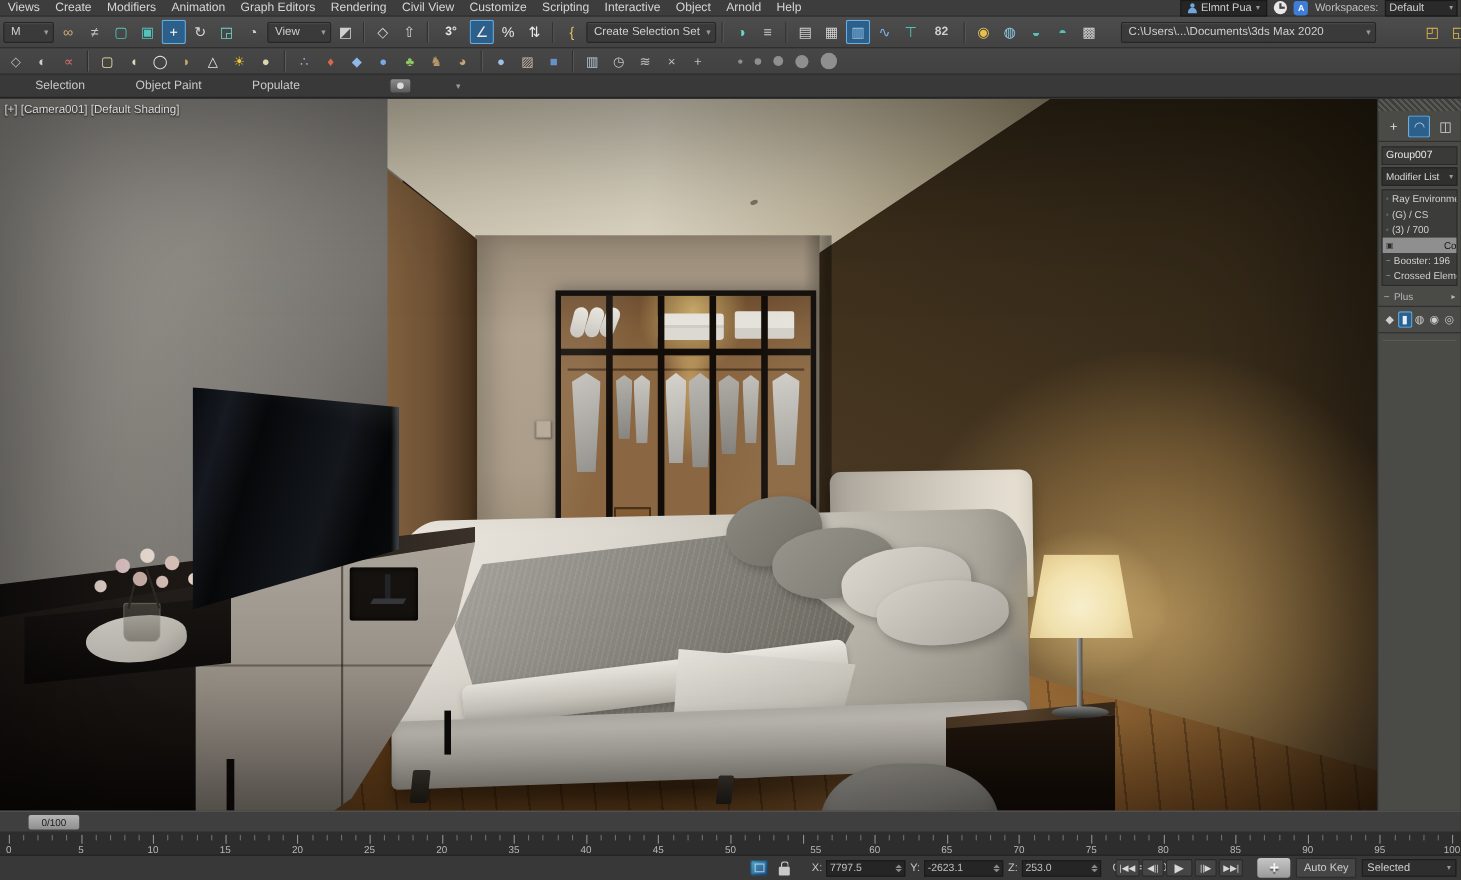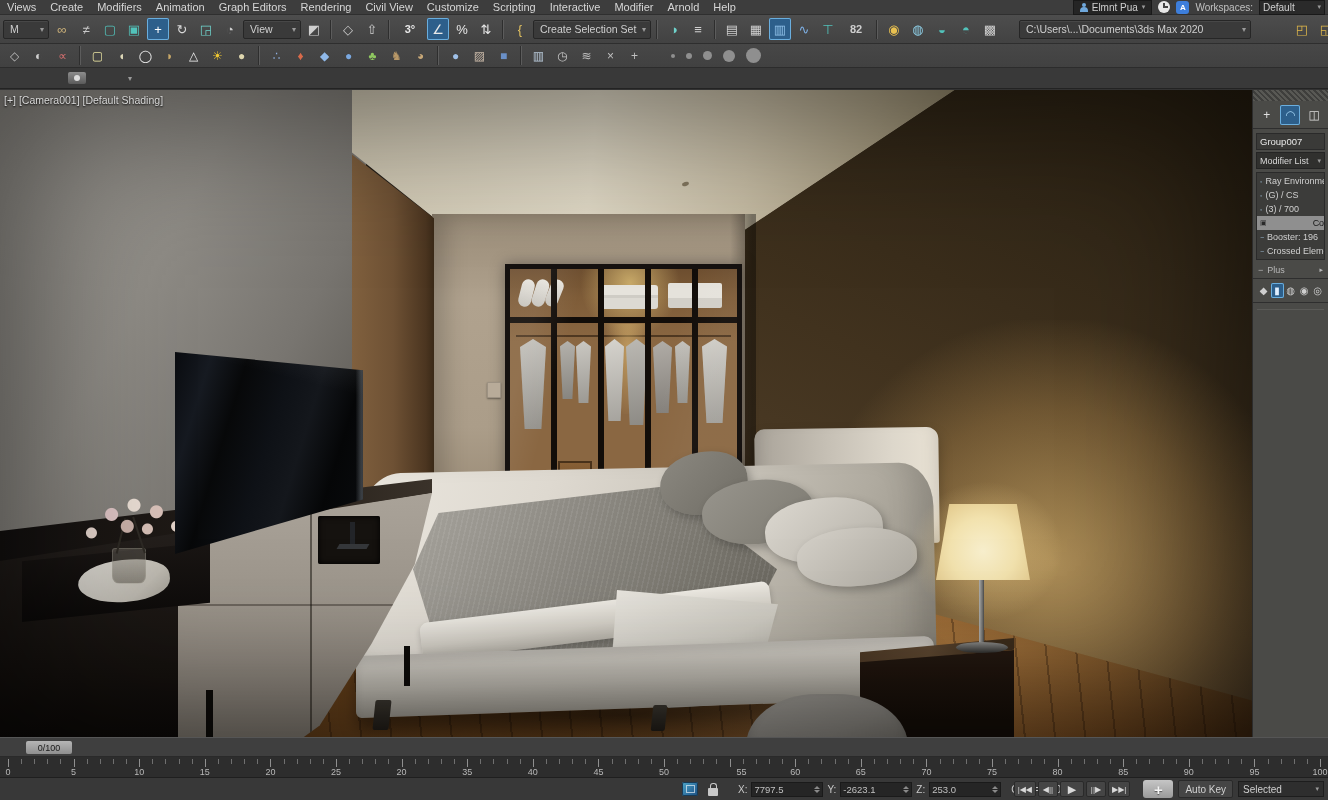--- a/index.html
+++ b/index.html
@@ -217,21 +217,21 @@
       <span class="menu-item">Views</span>
       <span class="menu-item">Create</span>
       <span class="menu-item">Modifiers</span>
       <span class="menu-item">Animation</span>
       <span class="menu-item">Graph Editors</span>
       <span class="menu-item">Rendering</span>
       <span class="menu-item">Civil View</span>
       <span class="menu-item">Customize</span>
       <span class="menu-item">Scripting</span>
       <span class="menu-item">Interactive</span>
-      <span class="menu-item">Modifier</span>
+      <span class="menu-item">Object</span>
       <span class="menu-item">Arnold</span>
       <span class="menu-item">Help</span>
     </span>
   <span id="menubar-right">
     <span class="userbox">
       <span class="person"></span>
       <span>Elmnt Pua</span>
       <span style="font-size:7px;color:#9a9a9a">▾</span>
     </span>
     <span class="mini-clock"></span>
@@ -333,20 +333,25 @@
     <span class="tbico" style="color: rgb(192, 192, 192);">+</span>
     <span class="tbgap" style="width: 16px;"></span>
     <span class="braindot" style="height: 4px; width: 4px;"></span>
     <span class="braindot" style="height: 6px; width: 6px;"></span>
     <span class="braindot" style="height: 9px; width: 9px;"></span>
     <span class="braindot" style="height: 12px; width: 12px;"></span>
     <span class="braindot" style="height: 15px; width: 15px;"></span>
   </div>
 
 <div id="ribbonrow">
+  <span style="display:flex;gap:38px;align-items:center;">
+      <span class="ribbon-tab">Selection</span>
+      <span class="ribbon-tab">Object Paint</span>
+      <span class="ribbon-tab">Populate</span>
+    </span>
   <span class="ribbon-cam" style="margin-left:40px;"></span>
   <span class="rarr" style="margin-left:4px;font-size:8px;color:#9a9a9a;">▾</span>
 </div>
 
 <div id="scene">
   <div class="leftwall"></div>
   <div class="ceiling"></div>
   <div class="ceil-dot"></div>
   <div class="rightwall"></div>
   <div class="lampglow"></div>

